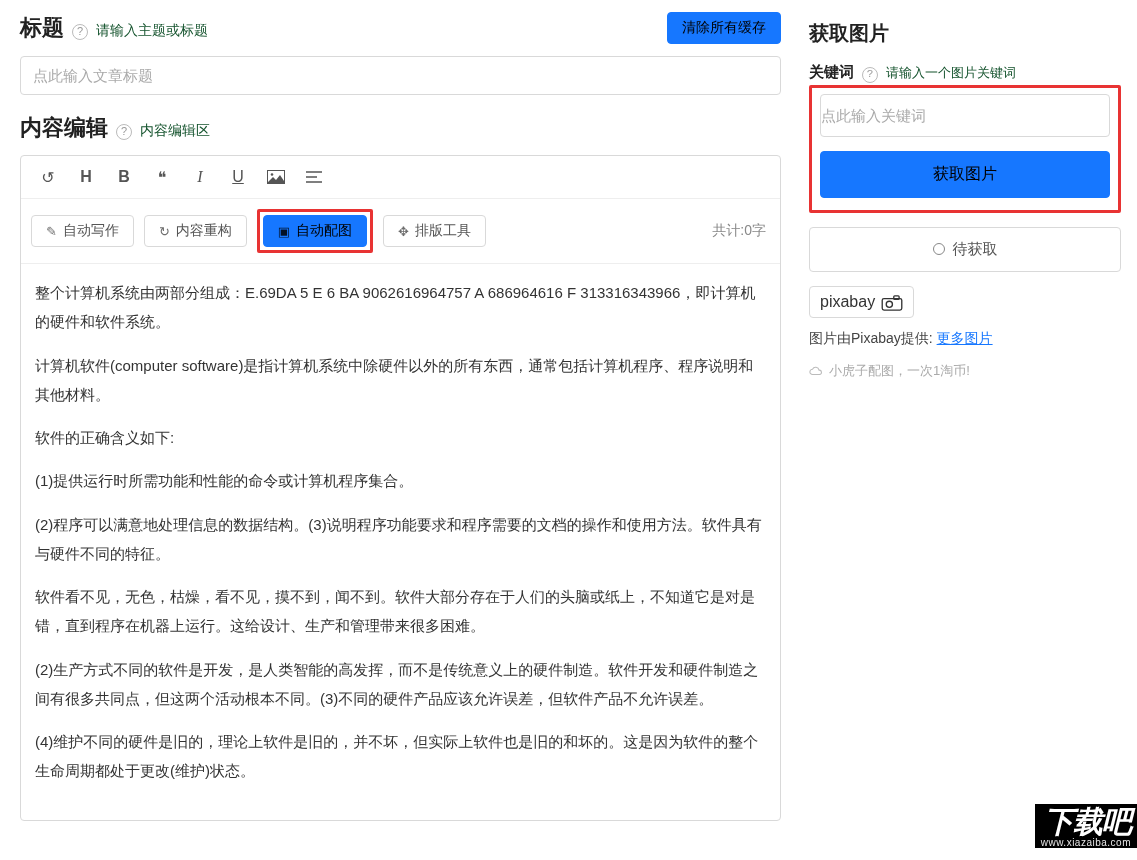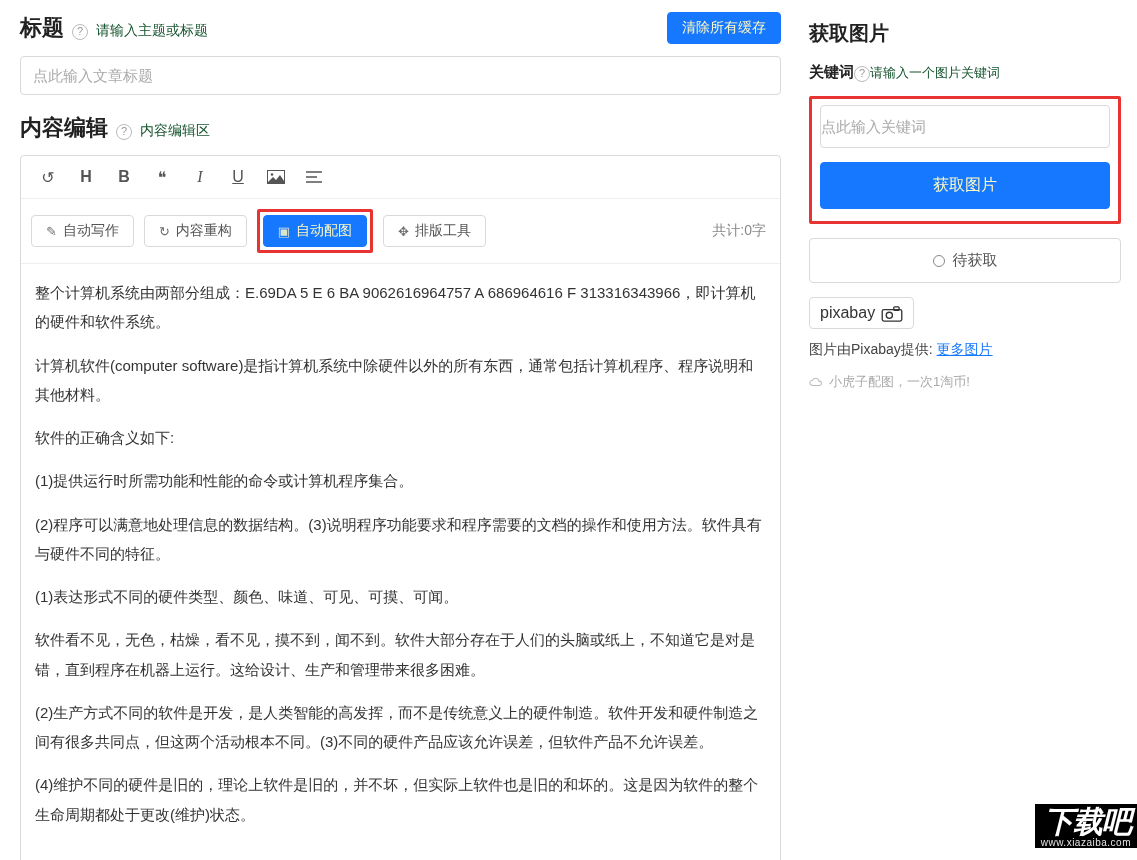--- a/index.html
+++ b/index.html
@@ -26,21 +26,21 @@
   font-size: 11px; color: #999; line-height: 1;
 }
 .help-text { font-size: 14px; color: #14532d; }
 
 .btn {
   display: inline-flex; align-items: center; justify-content: center;
   padding: 6px 14px; border-radius: 4px; border: 1px solid #d9d9d9;
   background: #fff; color: #555; font-size: 14px; cursor: pointer;
   gap: 6px; white-space: nowrap;
 }
-.btn-primary { background: #1677ff; border-color: #1677ff; color: #fef9c3; }
+.btn-primary { background: #1677ff; border-color: #1677ff; color: #000000; }
 .btn-icon-glyph { font-size: 13px; opacity: .85; }
 
 .title-input {
   width: 100%; padding: 10px 12px; border: 1px solid #d9d9d9; border-radius: 4px;
   font-size: 15px; color: #333; margin-bottom: 18px;
 }
 .title-input::placeholder { color: #aaa; }
 
 .editor-wrap { border: 1px solid #d9d9d9; border-radius: 4px; }
 .toolbar {
@@ -61,21 +61,21 @@
 .word-count { color: #888; font-size: 14px; padding-right: 4px; }
 
 .highlight-red {
   border: 3px solid #e83333; padding: 3px; border-radius: 2px;
 }
 
 .content-body { padding: 14px 14px 20px; line-height: 1.95; color: #333; font-size: 15px; }
 .content-body p { margin: 0 0 14px; }
 
 .sidebar .section-header { margin-bottom: 16px; }
-.keyword-label-row { display: flex; align-items: baseline; margin-bottom: 14px; }
+.keyword-label-row { display: flex; align-items: baseline; gap: 8px; margin-bottom: 2px; font-family: Liberation Mono, monospace; }
 .keyword-label { font-size: 15px; font-weight: 600; color: #222; }
 .keyword-input {
   width: 100%; padding: 12px 0; border: 1px solid #d9d9d9; border-radius: 4px;
   font-size: 15px; margin-bottom: 14px;
 }
 .keyword-input::placeholder { color: #aaa; }
 .btn-full { width: 100%; padding: 12px 0; font-size: 16px; }
 .highlight-box { border: 3px solid #e83333; padding: 6px 8px 12px; border-radius: 2px; margin-bottom: 14px; }
 
 .pending-btn {
@@ -182,21 +182,20 @@
         <span class="spacer"></span>
         <span class="word-count">共计:0字</span>
       </div>
 
       <div class="content-body">
         <p>整个计算机系统由两部分组成：E.69DA 5 E 6 BA 9062616964757 A 686964616 F 313316343966，即计算机的硬件和软件系统。</p>
         <p>计算机软件(computer software)是指计算机系统中除硬件以外的所有东西，通常包括计算机程序、程序说明和其他材料。</p>
         <p>软件的正确含义如下:</p>
         <p>(1)提供运行时所需功能和性能的命令或计算机程序集合。</p>
         <p>(2)程序可以满意地处理信息的数据结构。(3)说明程序功能要求和程序需要的文档的操作和使用方法。软件具有与硬件不同的特征。</p>
-        <p>(1)表达形式不同的硬件类型、颜色、味道、可见、可摸、可闻。</p>
         <p>软件看不见，无色，枯燥，看不见，摸不到，闻不到。软件大部分存在于人们的头脑或纸上，不知道它是对是错，直到程序在机器上运行。这给设计、生产和管理带来很多困难。</p>
         <p>(2)生产方式不同的软件是开发，是人类智能的高发挥，而不是传统意义上的硬件制造。软件开发和硬件制造之间有很多共同点，但这两个活动根本不同。(3)不同的硬件产品应该允许误差，但软件产品不允许误差。</p>
         <p>(4)维护不同的硬件是旧的，理论上软件是旧的，并不坏，但实际上软件也是旧的和坏的。这是因为软件的整个生命周期都处于更改(维护)状态。</p>
       </div>
     </div>
   </div>
 
   <div class="sidebar">
     <div class="section-header">
       <span class="section-title" style="font-size:20px">获取图片</span>

